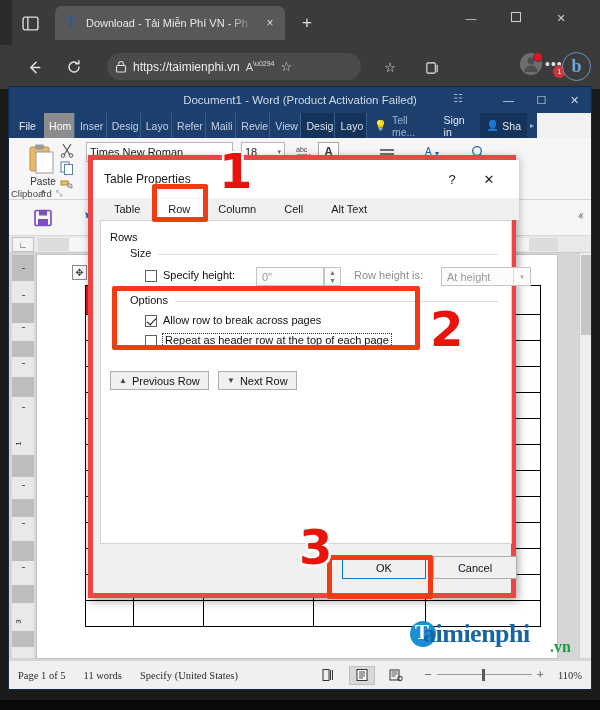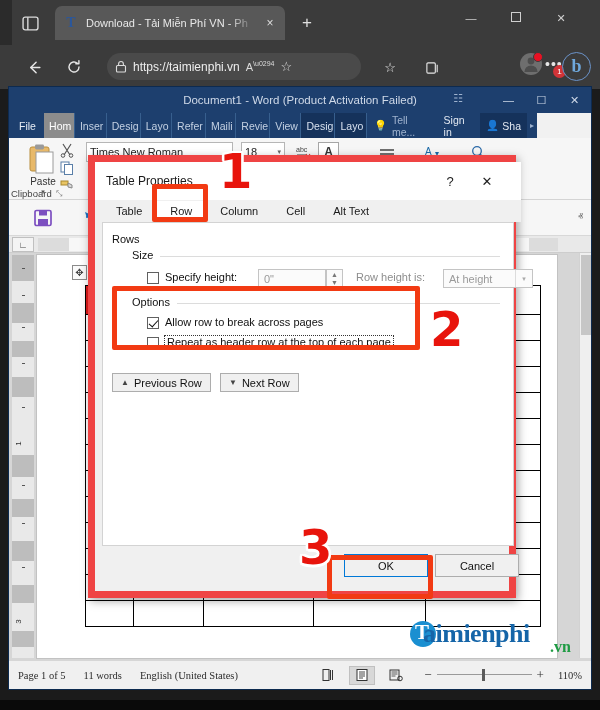--- a/index.html
+++ b/index.html
@@ -218,21 +218,21 @@
   .sb-view { width:26px; height:19px; display:flex; align-items:center; justify-content:center;
              color:#333; font-size:11px; }
   .sb-view.active { background:#d8d8d8; border:1px solid #c0c0c0; }
   .sb-zoom-track { position:relative; width:95px; height:14px; }
   .sb-zoom-line { position:absolute; left:0; top:6px; width:95px; height:1px; background:#9a9a9a; }
   .sb-zoom-knob { position:absolute; left:45px; top:1px; width:3px; height:12px; background:#5a5a5a; }
 
   
   .dlg {
     position:absolute; left:88px; top:155px; width:428px; height:443px;
-    background:#f0f0f0; border:7px solid #ef4444;
+    background:#f0f0f0; border:5px solid #ef4444;
     box-shadow:2px 3px 9px rgba(0,0,0,.35);
   }
   .dlg-title {
     position:absolute; left:0; top:0; width:426px; height:38px; background:#fff;
     display:flex; align-items:center;
   }
   .dlg-title-text { padding-left:11px; font-size:12px; color:#1a1a1a; }
   .dlg-help { position:absolute; right:48px; top:10px; width:22px; height:20px;
               font-size:13px; color:#222; text-align:center; line-height:20px; }
   .dlg-close { position:absolute; right:10px; top:10px; width:24px; height:20px;
@@ -562,21 +562,21 @@
       </div>
 
       <div class="doc-scroll-v">
         <div class="doc-scroll-thumb"></div>
       </div>
     </div>
 
     <div class="statusbar">
       <div class="sb-item">Page 1 of 5</div>
       <div class="sb-item">11 words</div>
-      <div class="sb-item">English (United States)</div>
+      <div class="sb-item">Specify (United States)</div>
       <div style="flex:1 1 auto;"></div>
       <div class="sb-view">
         <svg width="14" height="14" viewBox="0 0 14 14">
             <rect x="2" y="1.5" width="6" height="11" fill="none" stroke="#333"></rect>
             <path d="M9.5 2 v10 M11.5 2 v10" stroke="#333" stroke-width="1"></path>
           </svg>
       </div>
       <div style="width:8px;"></div>
       <div class="sb-view active">
         <svg width="12" height="12" viewBox="0 0 12 12">

